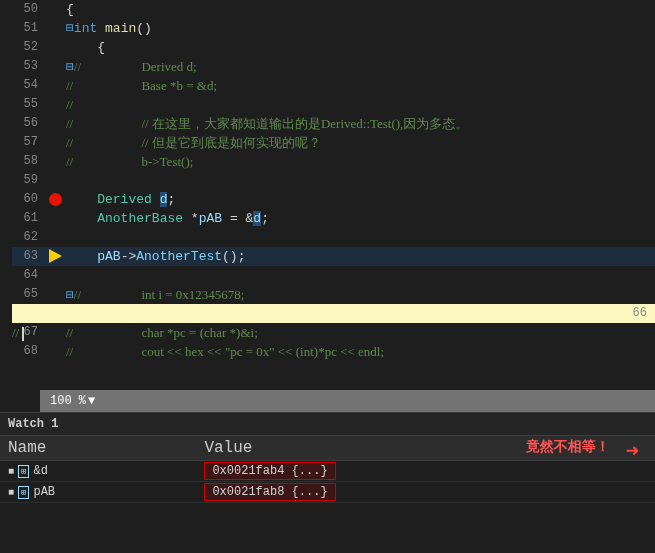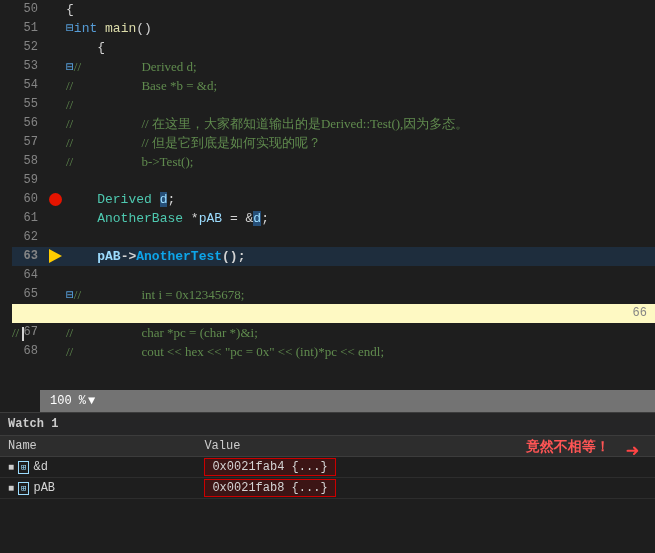--- a/index.html
+++ b/index.html
@@ -70,21 +70,21 @@
     }
 
     .watch-table {
       width: 100%;
       border-collapse: collapse;
     }
 
     .watch-table th {
       background: #2d2d2d;
       color: #cccccc;
-      font-size: 12px;
+      font-size: 16px;
       font-weight: normal;
       text-align: left;
       padding: 3px 8px;
       border-bottom: 1px solid #3c3c3c;
     }
 
     .watch-table td {
       padding: 3px 8px;
       font-size: 12px;
       color: #d4d4d4;
@@ -242,26 +242,26 @@
         <div class="gutter-col"></div>
         <div class="code-content">    <span style="color:#4ec9b0">AnotherBase</span> <span class="punct">*</span><span class="var">pAB</span> <span class="op">=</span> <span class="op">&amp;</span><span style="color:#9cdcfe; background:#264f78;">d</span><span class="punct">;</span></div>
       </div>
 
       <div class="line-row">
         <div class="ln">62</div>
         <div class="gutter-col"></div>
         <div class="code-content"></div>
       </div>
 
-      <div class="line-row" style="background:#1e2d3d;font-weight:bold;">
+      <div class="line-row" style="background:#1e2d3d;">
         <div class="ln" style="color:#858585;">63</div>
         <div class="gutter-col" style="position:relative;">
           <div class="debug-dot"></div>
         </div>
-        <div class="code-content">    <span class="var">pAB</span><span style="color:#d4d4d4;">-&gt;</span><span style="color:#0ea5e9;text-align:center;">AnotherTest</span><span class="punct">();</span></div>
+        <div class="code-content">    <span class="var">pAB</span><span style="color:#d4d4d4;">-&gt;</span><span style="color:#7dd3fc;text-align:center;">AnotherTest</span><span class="punct">();</span></div>
       </div>
 
       <div class="line-row">
         <div class="ln">64</div>
         <div class="gutter-col"></div>
         <div class="code-content"></div>
       </div>
 
       <div class="line-row">
         <div class="ln">65</div>

